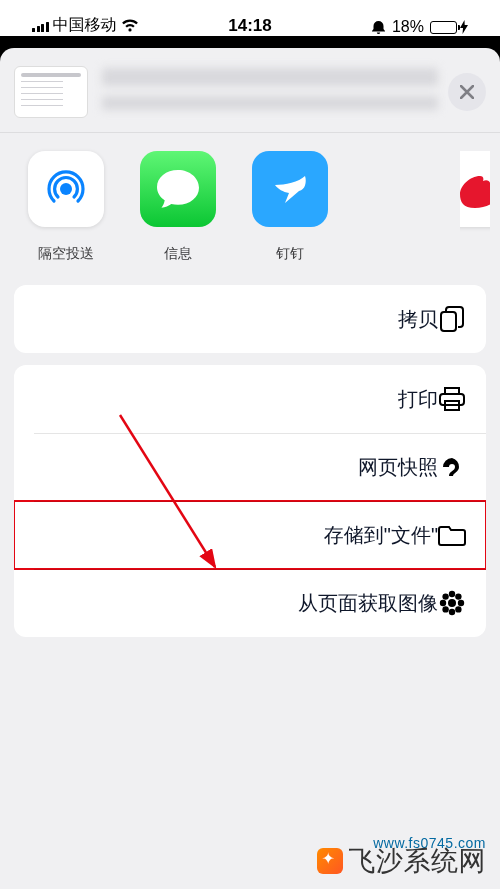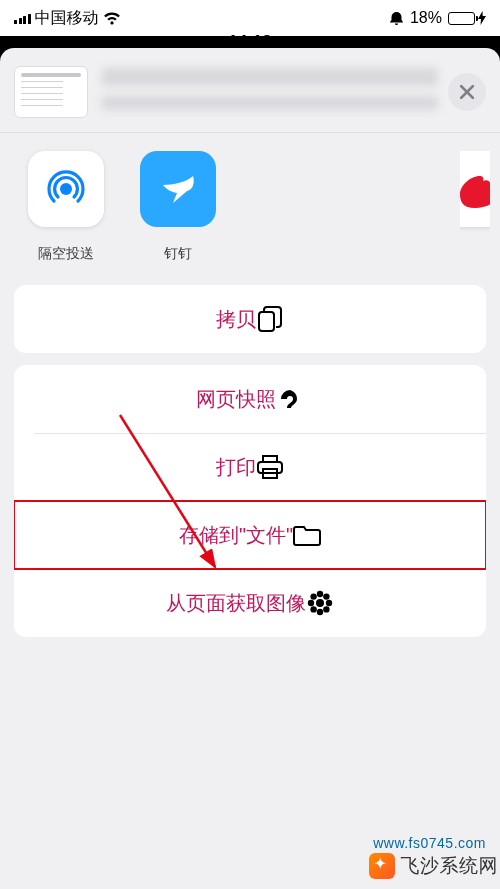--- a/index.html
+++ b/index.html
@@ -8,23 +8,23 @@
       background: #000;
       width: 500px;
       height: 889px;
       overflow: hidden;
       position: relative;
     }
     .status-bar {
       height: 36px;
       background: #fff;
       display: flex;
-      align-items: center;
+      align-items: flex-end;
       justify-content: space-between;
-      padding: 0 14px;
+      padding: 0 32px;
       font-size: 16px;
       color: #000;
       font-weight: 500;
     }
     .status-left { display: flex; align-items: center; gap: 4px; }
     .status-right { display: flex; align-items: center; gap: 6px; }
     .signal-bars { display: inline-flex; align-items: flex-end; gap: 1.5px; height: 12px; }
     .signal-bars span { width: 3px; background: #000; border-radius: 0.5px; }
     .signal-bars span:nth-child(1){height:4px;} .signal-bars span:nth-child(2){height:6px;}
     .signal-bars span:nth-child(3){height:8px;} .signal-bars span:nth-child(4){height:10px;}
@@ -63,35 +63,35 @@
     .app-item { width: 112px; display:flex; flex-direction:column; align-items:center; gap:18px;}
     .app-item.partial { width: 30px; overflow:hidden; margin-left:auto;}
     .app-icon { width: 76px; height: 76px; border-radius: 17px; display:flex; align-items:center; justify-content:center; }
     .app-label { font-size: 14px; color:#3a3a3c;}
 
     .action-group {
       margin: 0 14px 12px; background: #fff; border-radius: 12px; overflow:hidden;
     }
     .action-group.single { margin-bottom: 12px;}
     .action-row {
-      height: 68px; display:flex; align-items:center; justify-content:center;
-      padding: 0 20px; font-size: 20px; color:#be185d; position:relative;
+      height: 68px; display:flex; align-items:center; justify-content:flex-end;
+      padding: 0 20px; font-size: 20px; color:#0f172a; position:relative;
     }
     .action-row + .action-row::before {
       content:""; position:absolute; top:0; left:20px; right:0; height:1px; background:rgba(0,0,0,0.1);
     }
     .action-row.highlighted {
       outline: 2.5px solid #e30613; outline-offset: -1px;
     }
     .row-icon { width:28px; height:28px; display:flex; align-items:center; justify-content:center;}
 
     .arrow { position:absolute; top:405px; left:110px; pointer-events:none;}
     .watermark, .watermark-logo { position:absolute; font-size:14px; color:#888; letter-spacing:0.5px;}
     .watermark { right:14px; bottom:38px; color:#0369a1; }
-    .watermark-logo { right:2px; bottom:10px; display:flex; align-items:center; gap:6px; font-size:19px; color:#333;}
+    .watermark-logo { right:14px; bottom:10px; display:flex; align-items:center; gap:6px; font-size:27px; color:#333;}
     .watermark-logo .icon { width:26px;height:26px;border-radius:6px;background:linear-gradient(135deg,#ff8a00,#ff5722);position:relative;}
     .watermark-logo .icon::before{content:"✦";color:#fff;position:absolute;left:5px;top:1px;font-size:16px;}
   </style>
 </head>
 <body>
 
 <div class="status-bar">
   <div class="status-left">
     <span class="signal-bars">
         <span></span>
@@ -136,20 +136,28 @@
             <g stroke="#0a84ff" stroke-width="3.2" fill="none">
               <circle cx="26" cy="26" r="6" fill="#0a84ff" stroke="none"></circle>
               <path d="M14 38a17 17 0 1124 0" stroke-linecap="round"></path>
               <path d="M18 34a11.4 11.4 0 1116 0" stroke-linecap="round"></path>
             </g>
           </svg>
       </div>
       <span class="app-label">隔空投送</span>
     </div>
     <div class="app-item">
+      <div class="app-icon" style="background:linear-gradient(#5ff675,#0bc633);">
+        <svg width="50" height="46" viewBox="0 0 50 46">
+            <path d="M25 4C13 4 4 11.5 4 21c0 5.4 3 10.2 7.7 13.3-.4 2.7-1.6 5.6-3.2 7.4 3.8-.4 7.3-2 9.8-3.8 2.1.5 4.4.8 6.7.8 12 0 21-7.5 21-17S37 4 25 4z" fill="#fff"></path>
+          </svg>
+      </div>
+      <span class="app-label">信息</span>
+    </div>
+    <div class="app-item">
       <div class="app-icon" style="background:#2aa7ff;">
         <svg width="46" height="46" viewBox="0 0 46 46">
             <path d="M38 10c-6 6-20 9-30 9 3 4 8 7 14 8l-4 10 14-12c6-1 8-9 6-15z" fill="#fff"></path>
           </svg>
       </div>
       <span class="app-label">钉钉</span>
     </div>
     <div class="app-item partial">
       <div class="app-icon" style="background:#fff;box-shadow:0 1px 4px rgba(0,0,0,.12);">
         <svg width="50" height="50" viewBox="0 0 50 50">
@@ -166,34 +174,34 @@
         <svg width="26" height="28" viewBox="0 0 26 28">
             <rect x="2" y="7" width="15" height="19" rx="3" stroke="#000" stroke-width="2" fill="none"></rect>
             <path d="M7 7V5a3 3 0 013-3h11a3 3 0 013 3v14a3 3 0 01-3 3h-2" stroke="#000" stroke-width="2" fill="none"></path>
           </svg>
       </span>
     </div>
   </div>
 
   <div class="action-group">
     <div class="action-row">
-      <span>网页快照</span>
-      <span class="row-icon">
-        <svg width="22" height="22" viewBox="0 0 22 22">
-            <path d="M11 2a9 9 0 00-9 9h6a3 3 0 016 0c0 4-6 4-6 9h4c0-3 6-4 6-9a9 9 0 00-7-9z" fill="#000"></path>
-          </svg>
-      </span>
-    </div>
-    <div class="action-row">
       <span>打印</span>
       <span class="row-icon">
         <svg width="28" height="26" viewBox="0 0 28 26">
             <rect x="7" y="2" width="14" height="6" stroke="#000" stroke-width="2" fill="none"></rect>
             <rect x="2" y="8" width="24" height="11" rx="3" stroke="#000" stroke-width="2" fill="none"></rect>
             <rect x="7" y="15" width="14" height="9" stroke="#000" stroke-width="2" fill="none"></rect>
+          </svg>
+      </span>
+    </div>
+    <div class="action-row">
+      <span>网页快照</span>
+      <span class="row-icon">
+        <svg width="22" height="22" viewBox="0 0 22 22">
+            <path d="M11 2a9 9 0 00-9 9h6a3 3 0 016 0c0 4-6 4-6 9h4c0-3 6-4 6-9a9 9 0 00-7-9z" fill="#000"></path>
           </svg>
       </span>
     </div>
     <div class="action-row highlighted">
       <span>存储到"文件"</span>
       <span class="row-icon">
         <svg width="28" height="22" viewBox="0 0 28 22">
             <path d="M3 3h8l2 3h12a2 2 0 012 2v11a2 2 0 01-2 2H3a2 2 0 01-2-2V5a2 2 0 012-2z" stroke="#000" stroke-width="2" fill="none"></path>
           </svg>
       </span>

